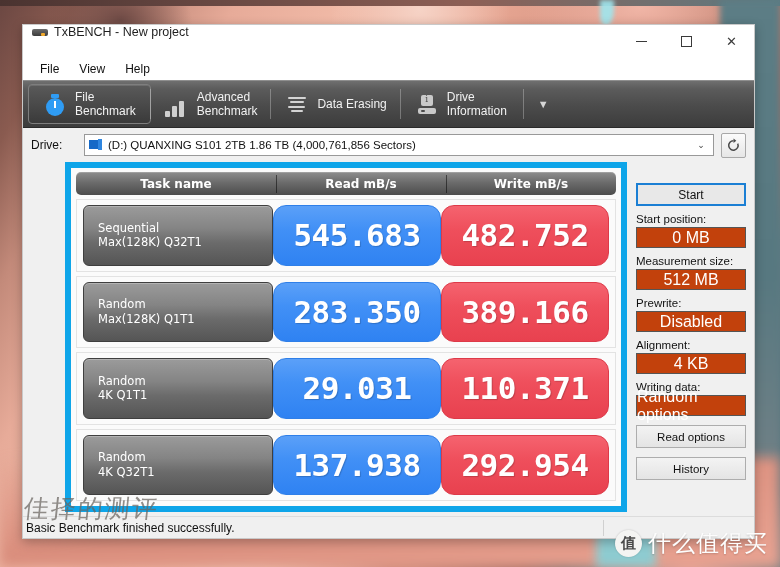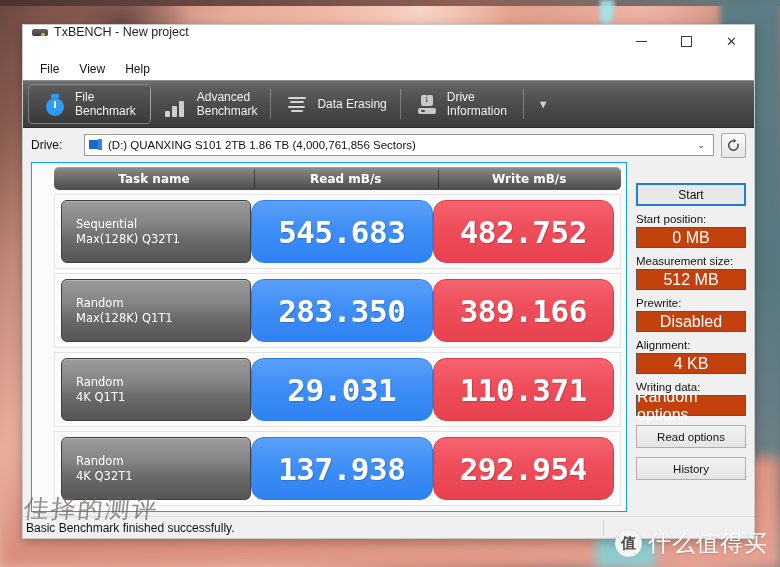--- a/index.html
+++ b/index.html
@@ -364,26 +364,27 @@
     display: flex;
     min-height: 0;
     padding: 0 8px 0 8px;
     gap: 9px;
   }
 
   
   #results {
     flex: 1;
     background: #fbfbfb;
-    border: 1px solid #0ea5e9;
-    padding: 4px 5px 5px 22px;
+    border: 6px solid #0ea5e9;
+    padding: 4px 5px 5px 5px;
     display: flex;
     flex-direction: column;
     gap: 4px;
     min-width: 0;
+    margin-left: 34px;
   }
   #result-header {
     height: 23px;
     border-radius: 5px;
     background: linear-gradient(180deg,#8e8e8e 0%,#6c6c6c 45%,#4c4c4c 100%);
     display: flex;
     align-items: center;
     color: #fff;
     font-size: 12px;
     font-weight: bold;

